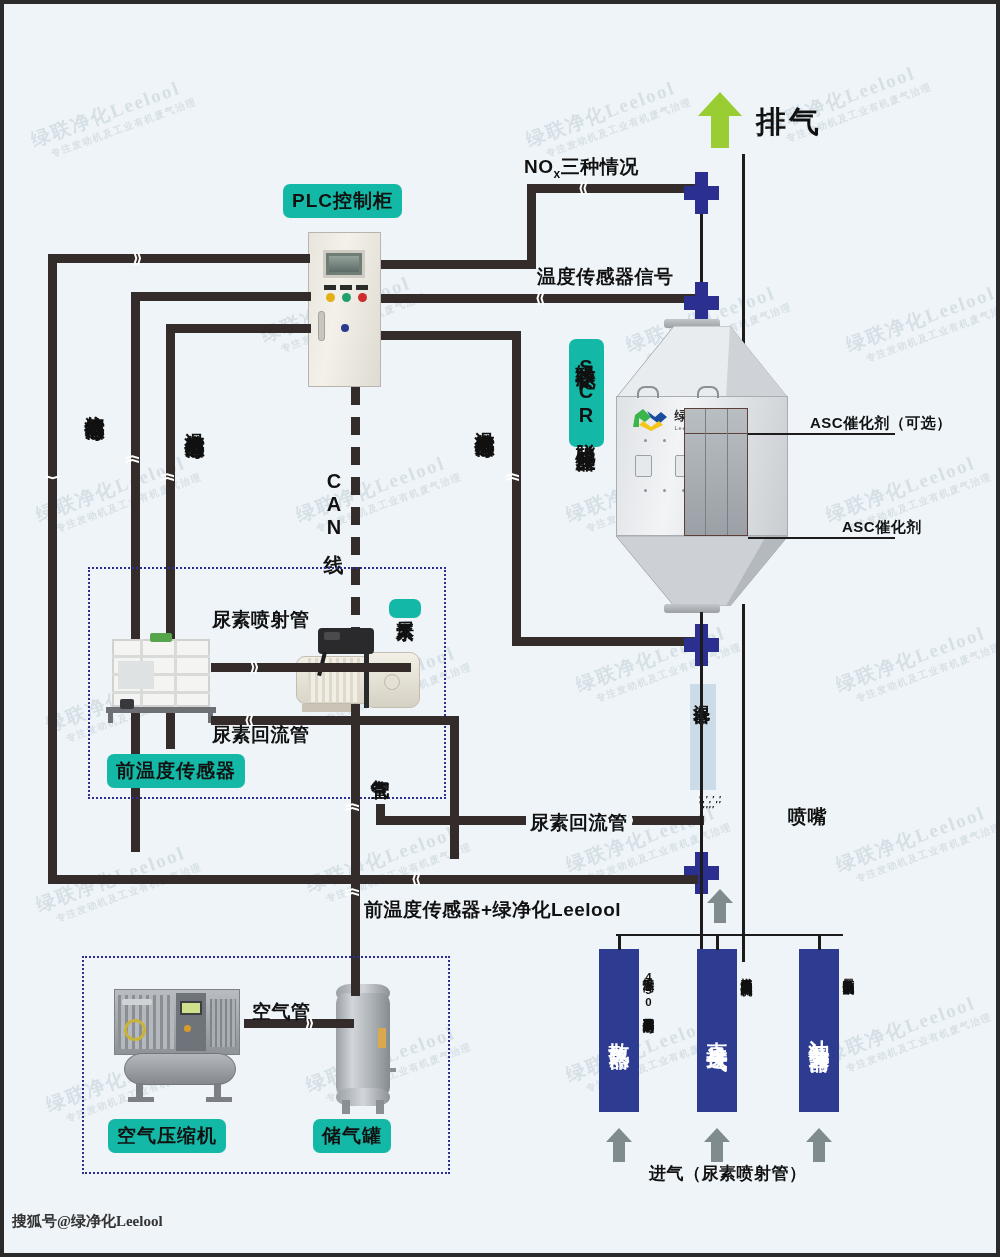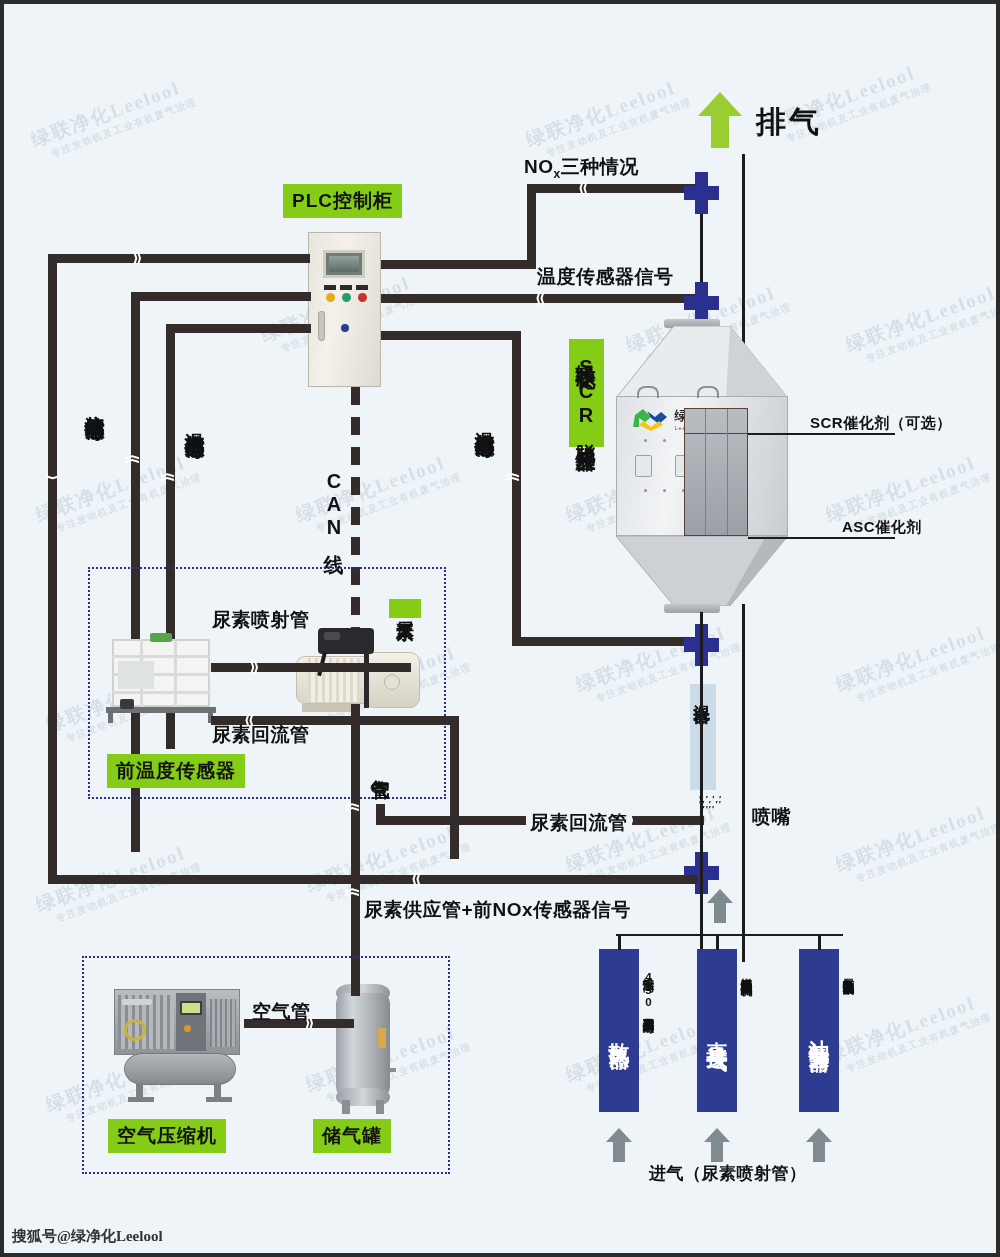--- a/index.html
+++ b/index.html
@@ -24,22 +24,22 @@
   .pipe { position:absolute; background:#332c2b; }
   .pipe.h { height:9px; }
   .pipe.v { width:9px; }
   .thin { position:absolute; background:#1c1c1c; }
   .thin.v { width:3px; }
   .thin.h { height:3px; }
   
   .chev { position:absolute; color:#fff; font-weight:900; font-size:15px;
           line-height:9px; letter-spacing:-3px; font-family:"DejaVu Sans",sans-serif; }
   
-  .ylab { position:absolute; background:#84cc16; color:#111; font-weight:700;
-          padding:4px 9px; font-size:17px; letter-spacing:1px; white-space:nowrap; }
+  .ylab { position:absolute; background:#14b8a6; color:#111; font-weight:700;
+          padding:4px 9px; font-size:17px; letter-spacing:1px; white-space:nowrap;border-radius:7px; }
   .ylab.vert { writing-mode:vertical-rl; text-orientation:upright; padding:9px 4px; }
   .tlab { position:absolute; color:#111; font-weight:700; font-size:16.5px;
           white-space:nowrap; letter-spacing:.5px; }
   .tlab.vert { writing-mode:vertical-rl; text-orientation:upright; letter-spacing:1px; }
   
   .dotbox { position:absolute; border:2px dotted #2b2f8f; }
   
   .tee { position:absolute; width:13px; background:#2b2f8f; }
   .tee::after { content:""; position:absolute; left:-11px; top:50%;
                 transform:translateY(-50%); width:35px; height:14px; background:#2b2f8f; }
@@ -108,21 +108,21 @@
   .scr-cat { position:absolute; background:linear-gradient(180deg,#b9bec3,#9aa0a5);
              border:1px solid #5d4037; }
   .scr-hatch { position:absolute; background:#e6e9ec; border:1px solid #9aa0a5; border-radius:2px; }
   .scr-dot { position:absolute; width:3px;height:3px;border-radius:50%;background:#8f949a; }
   .scr-logo { position:absolute; }
   .scr-hook { position:absolute; border:2px solid #8b9096; border-bottom:none;
               border-radius:8px 8px 0 0; }
   
   .spray { position:absolute; color:#111; font-size:9px; font-weight:900; line-height:5px;
            letter-spacing:1px; }
-  .footer { position:absolute; left:8px; bottom:7px; font-size:15px; font-weight:700;
+  .footer { position:absolute; left:8px; bottom:22px; font-size:15px; font-weight:700;
             color:#333; font-family:"Liberation Serif",serif; }
 </style>
 </head>
 <body>
 
 <div id="stage">
 
   <div class="wm" style="left:25px;top:95px;">
       <span class="w1">绿联净化Leelool</span>
       <span class="w2">专注发动机及工业有机废气治理</span>
@@ -317,32 +317,32 @@
     <div style="position:absolute;left:42px;top:0;width:1px;height:100%;background:#7a7f84;"></div>
   </div>
 
   <svg style="position:absolute;left:612px;top:532px;width:172px;height:70px;" viewBox="0 0 172 70">
     <polygon points="0,0 172,0 114,70 58,70" fill="#cdd1d5" stroke="#a9adb1" stroke-width="1"></polygon>
     <polygon points="172,0 114,70 110,70 150,0" fill="#b4b9be"></polygon>
   </svg>
   <div class="scr-flange" style="left:660px;top:600px;width:56px;height:9px;"></div>
 
   <div class="thin h" style="left:744px;top:429px;width:147px;height:1.5px;"></div>
-  <div class="tlab" style="left:806px;top:410px;font-size:15px;">SCR催化剂（可选）</div>
+  <div class="tlab" style="left:806px;top:410px;font-size:15px;">ASC催化剂（可选）</div>
   <div class="thin h" style="left:744px;top:533px;width:147px;height:1.5px;"></div>
   <div class="tlab" style="left:838px;top:514px;font-size:15px;">ASC催化剂</div>
 
   <div class="mixer" style="left:686px;top:680px;width:26px;height:106px;">
     <span style="margin-top:6px;">混合器</span>
   </div>
 
   <div class="spray" style="left:695px;top:793px;width:40px;">
     ′&nbsp;′&nbsp;′&nbsp;′<br>′′&nbsp;′&nbsp;′′<br>&nbsp;′′′′
   </div>
-  <div class="tlab" style="left:748px;top:800px;font-size:19px;">喷嘴</div>
+  <div class="tlab" style="left:784px;top:800px;font-size:19px;">喷嘴</div>
 
   <div class="dotbox" style="left:84px;top:563px;width:358px;height:232px;"></div>
 
   <div class="eq" style="left:100px;top:625px;width:120px;height:95px;">
     <div class="tote-cage" style="left:8px;top:10px;width:98px;height:68px;"></div>
     <div class="tote-bar" style="left:8px;top:26px;width:98px;height:3px;"></div>
     <div class="tote-bar" style="left:8px;top:44px;width:98px;height:3px;"></div>
     <div class="tote-bar" style="left:8px;top:62px;width:98px;height:3px;"></div>
     <div class="tote-bar" style="left:36px;top:10px;width:3px;height:68px;"></div>
     <div class="tote-bar" style="left:70px;top:10px;width:3px;height:68px;"></div>
@@ -385,21 +385,21 @@
   <div class="chev" style="left:345px;top:885px;transform:rotate(-90deg);">⟩⟩</div>
   <div class="tlab vert" style="left:363px;top:760px;font-size:19px;">空气管</div>
 
   <div class="pipe h" style="left:372px;top:812px;width:328px;"></div>
   <div class="pipe v" style="left:372px;top:800px;height:20px;"></div>
   <div class="chev" style="left:620px;top:812px;">⟩⟩</div>
   <div class="tlab" style="left:522px;top:806px;font-size:19px;background:#eef4f8;padding:0 4px;">尿素回流管</div>
 
   <div class="pipe h" style="left:44px;top:871px;width:650px;"></div>
   <div class="chev" style="left:410px;top:871px;transform:scaleX(-1);">⟩⟩</div>
-  <div class="tlab" style="left:360px;top:893px;font-size:19px;">尿素供应管+前NOx传感器信号</div>
+  <div class="tlab" style="left:360px;top:893px;font-size:19px;">前温度传感器+绿净化Leelool</div>
 
   <div class="thin v" style="left:696px;top:608px;height:350px;"></div>
   <div class="thin v" style="left:738px;top:600px;height:358px;"></div>
 
   <svg class="uarrow" style="left:703px;top:885px;width:26px;height:34px;" viewBox="0 0 26 34">
     <polygon points="13,0 26,14 19,14 19,34 7,34 7,14 0,14" fill="#808b8f"></polygon>
   </svg>
 
   <div class="dotbox" style="left:78px;top:952px;width:368px;height:218px;"></div>
 

